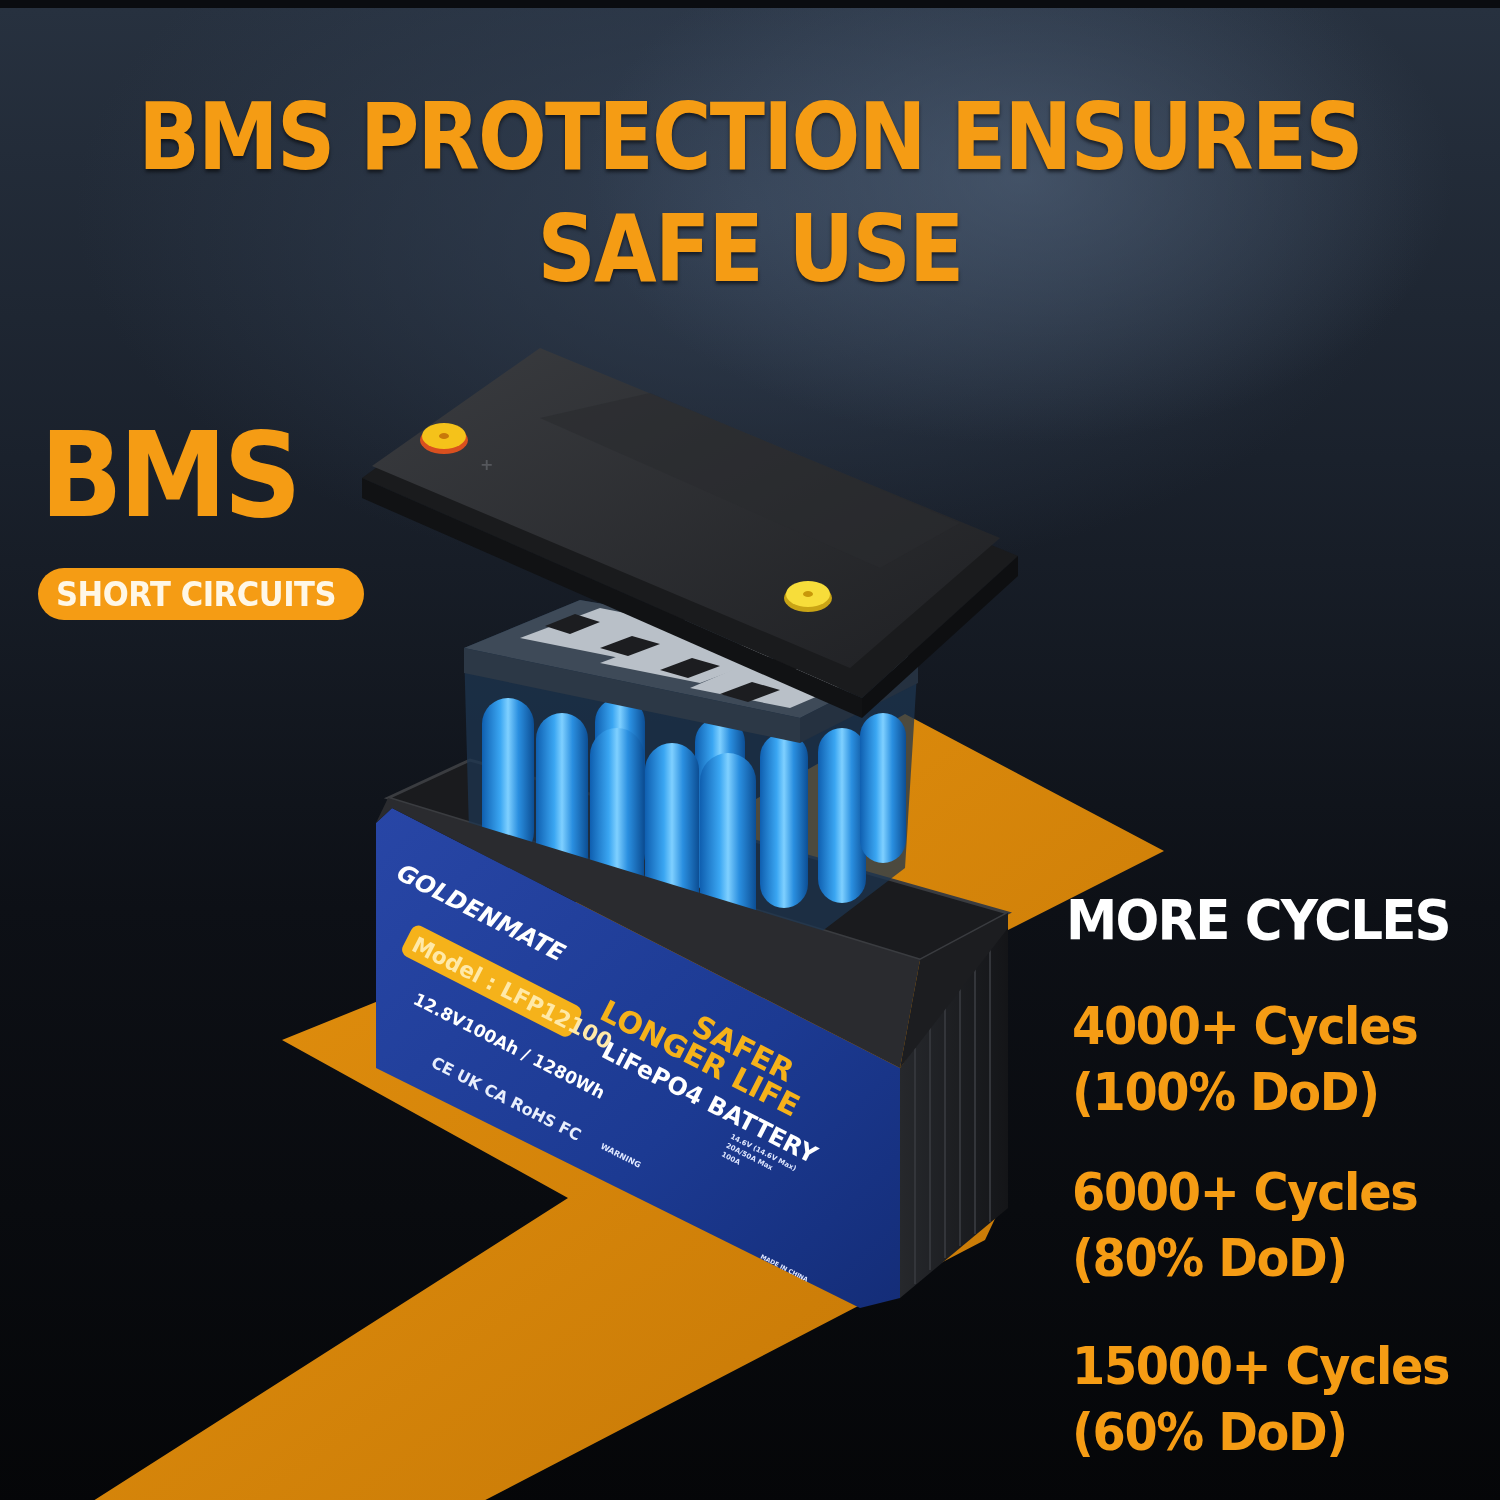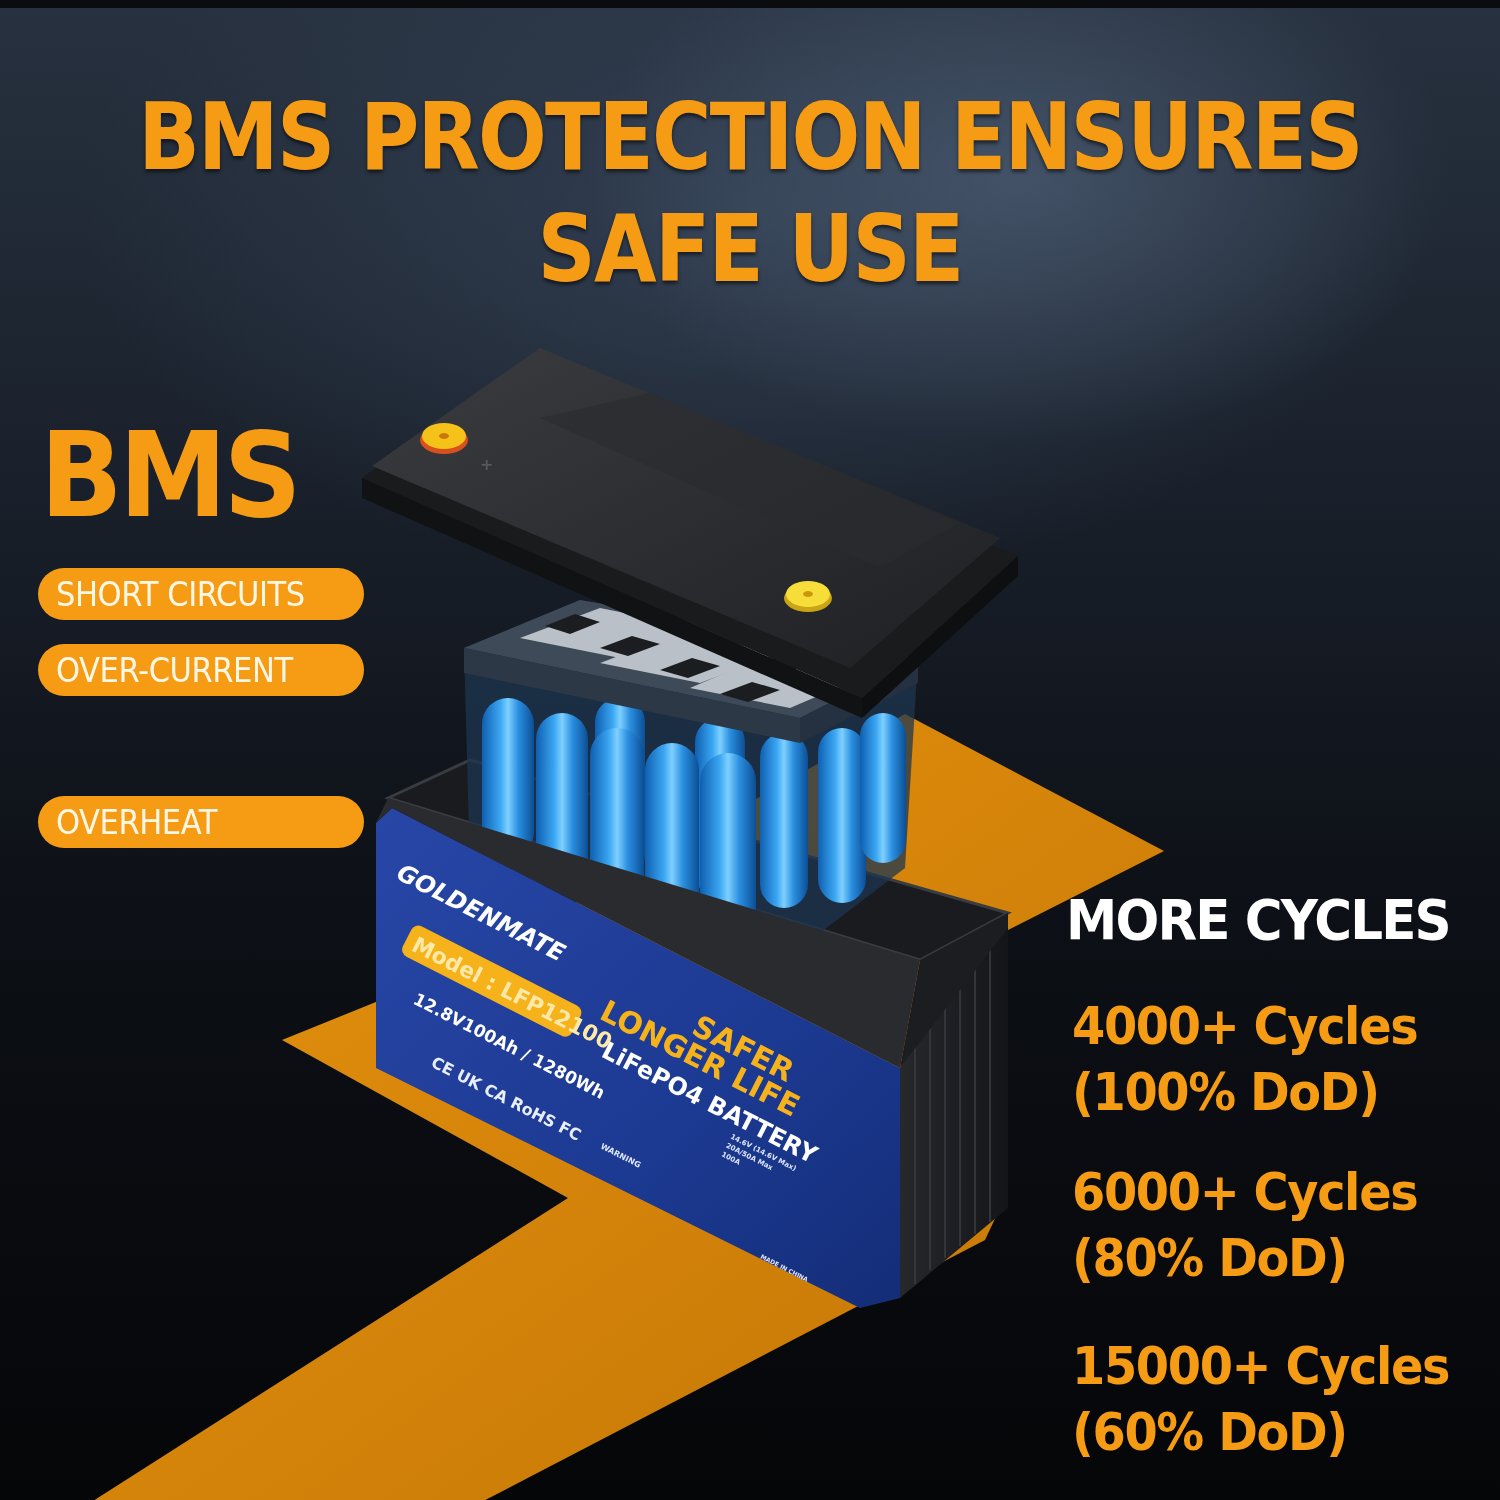--- a/index.html
+++ b/index.html
@@ -29,21 +29,21 @@
     position: absolute; left: 40px; top: 408px; margin: 0;
     color: #f59c14; font-weight: 700; font-size: 118px; line-height: 1;
     letter-spacing: -4px; font-family: "DejaVu Sans", sans-serif;
     transform: scaleX(0.92); transform-origin: left center;
   }
   .pill {
     position: absolute; left: 38px; width: 326px; height: 52px;
     background: #f59c14; border-radius: 26px;
     color: #fff7e6; font-size: 34px; line-height: 52px;
     padding-left: 18px; box-sizing: border-box; white-space: nowrap;
-    font-family: "DejaVu Sans", sans-serif; letter-spacing: -0.5px;
+    font-family: "DejaVu Sans", sans-serif; letter-spacing: -0.5px; font-weight: bold;
   }
   .pill span { display: inline-block; transform: scaleX(0.9); transform-origin: left center; }
 
   .cycles-heading {
     position: absolute; left: 1066px; top: 884px; margin: 0;
     color: #ffffff; font-weight: 700; font-size: 56px; line-height: 1;
     letter-spacing: -2px; transform: scaleX(0.92); transform-origin: left center;
     font-family: "DejaVu Sans", sans-serif; white-space: nowrap;
   }
   .cycle {
@@ -200,22 +200,20 @@
       <text x="0" y="10" class="lbl">20A/50A Max</text>
       <text x="0" y="20" class="lbl">100A</text>
     </g>
     <g transform="translate(760,1250) rotate(27)">
       <text x="0" y="0" fill="#dfe7ff" font-size="6" class="lbl">MADE IN CHINA</text>
     </g>
   </svg>
 
   <h2 class="bms-heading">BMS</h2>
   <div class="pill" style="top:560px"><span>SHORT CIRCUITS</span></div>
-  <div class="pill" style="top:636px"><span>OVER-CURRENT</span></div>
-  <div class="pill" style="top:788px"><span>OVERHEAT</span></div>
 
   <h2 class="cycles-heading">MORE CYCLES</h2>
   <div class="cycle" style="top:986px">4000+ Cycles</div>
   <div class="cycle" style="top:1052px">(100% DoD)</div>
   <div class="cycle" style="top:1152px">6000+ Cycles</div>
   <div class="cycle" style="top:1218px">(80% DoD)</div>
   <div class="cycle" style="top:1326px">15000+ Cycles</div>
   <div class="cycle" style="top:1392px">(60% DoD)</div>
 
 </div>

